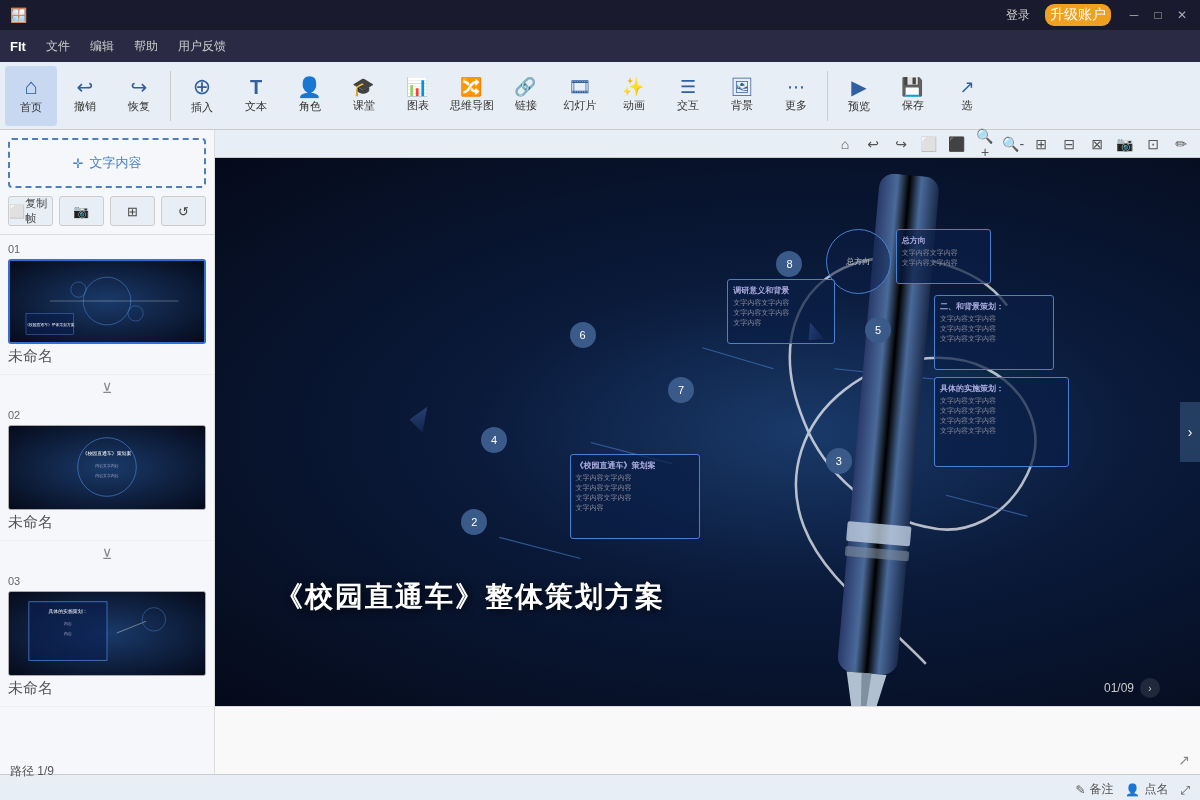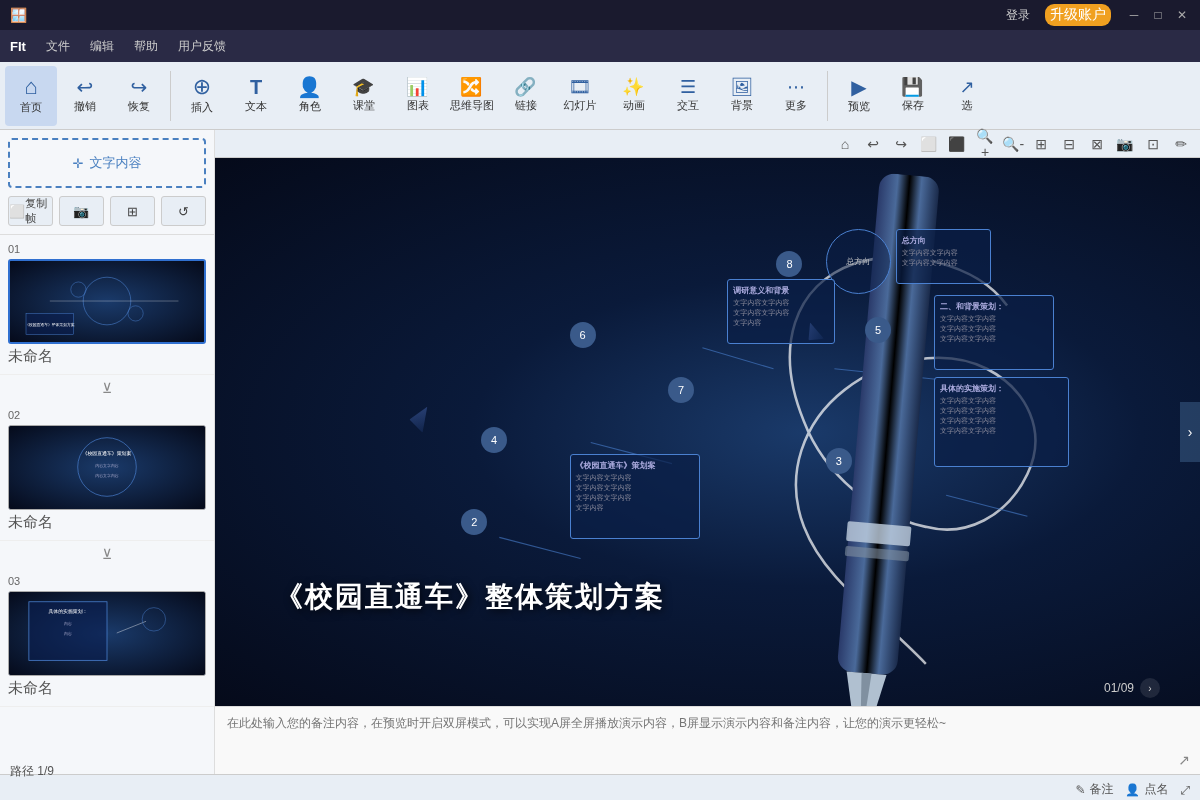--- a/index.html
+++ b/index.html
@@ -404,21 +404,20 @@
 
       <div class="page-indicator">
         <span>01/09</span>
         <div class="page-nav-btn">›</div>
       </div>
 
       <div class="nav-arrow">›</div>
     </div>
 
     <div id="notes-area">
-      <textarea id="notes-input" placeholder="在此处输入您的备注内容，在预览时开启双屏模式，可以实现A屏全屏播放演示内容，B屏显示演示内容和备注内容，让您的演示更轻松~" style=""></textarea>
       <button id="expand-notes-btn">↗</button>
     </div>
   </div>
 </div>
 
 <div id="status-bar">
   <div class="status-left">
     <span class="status-btn">路径 1/9</span>
     <span class="status-btn">总时长: 0:48</span>
   </div>

